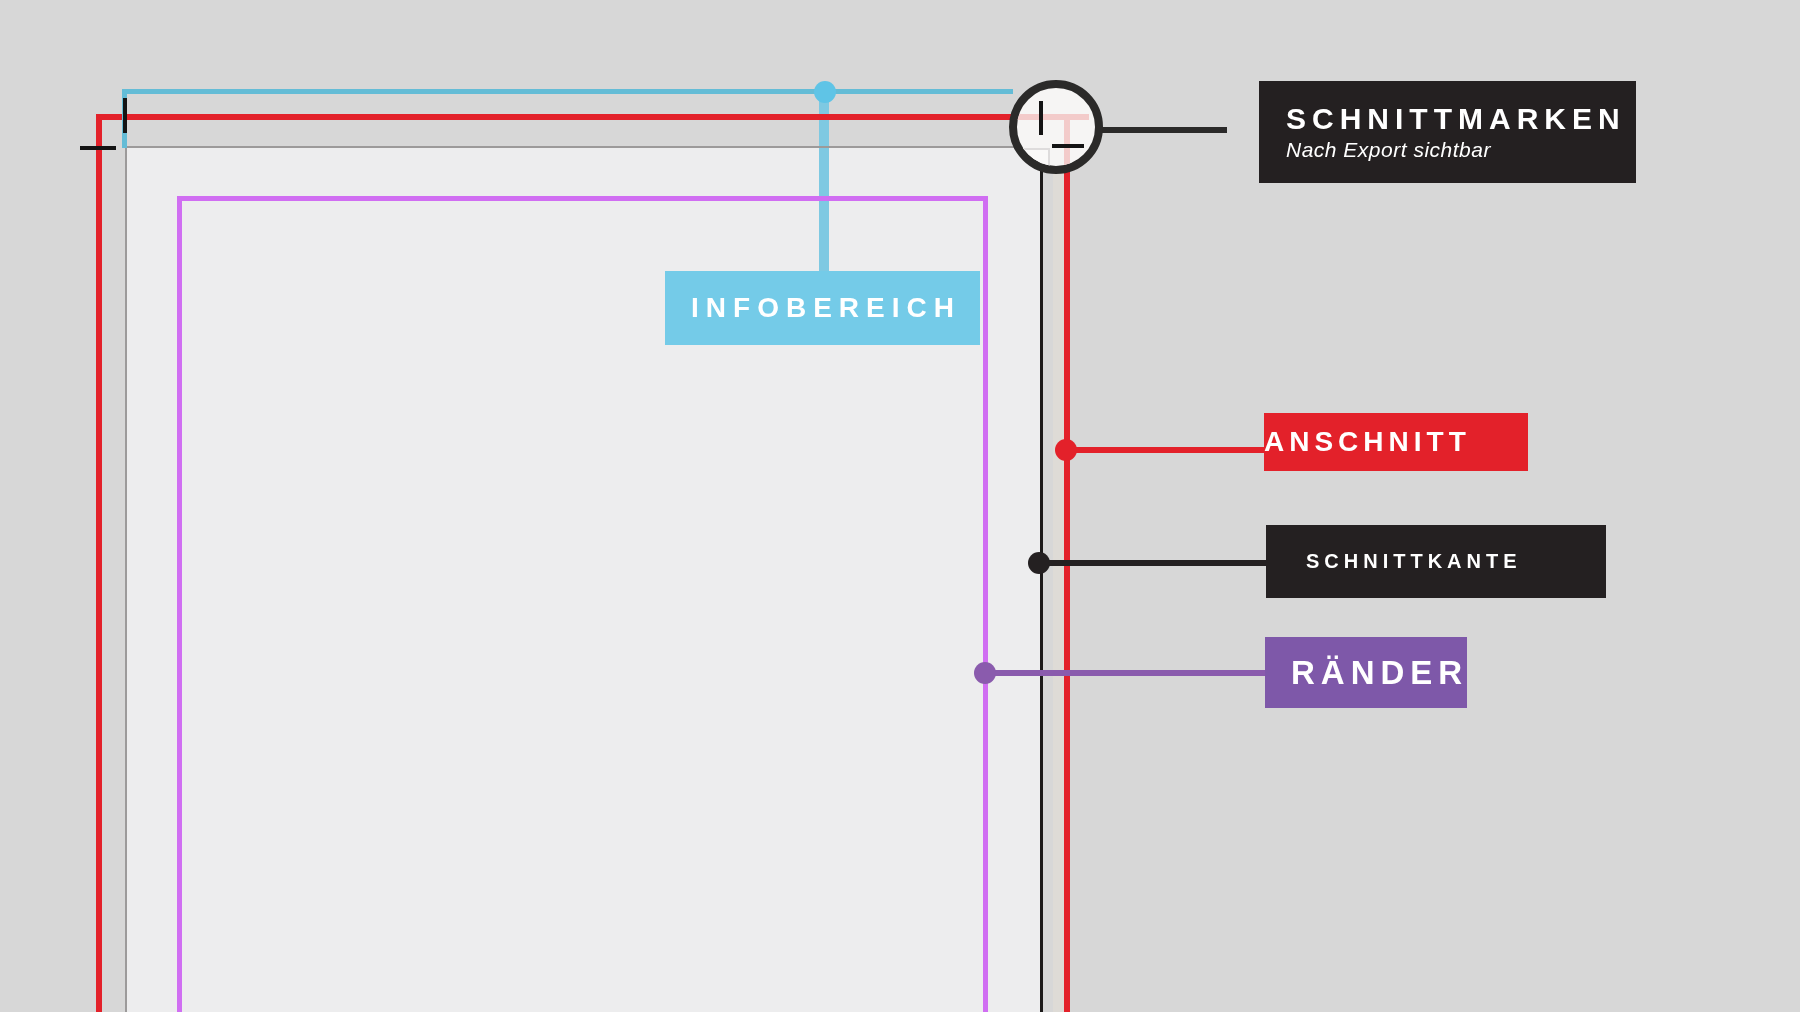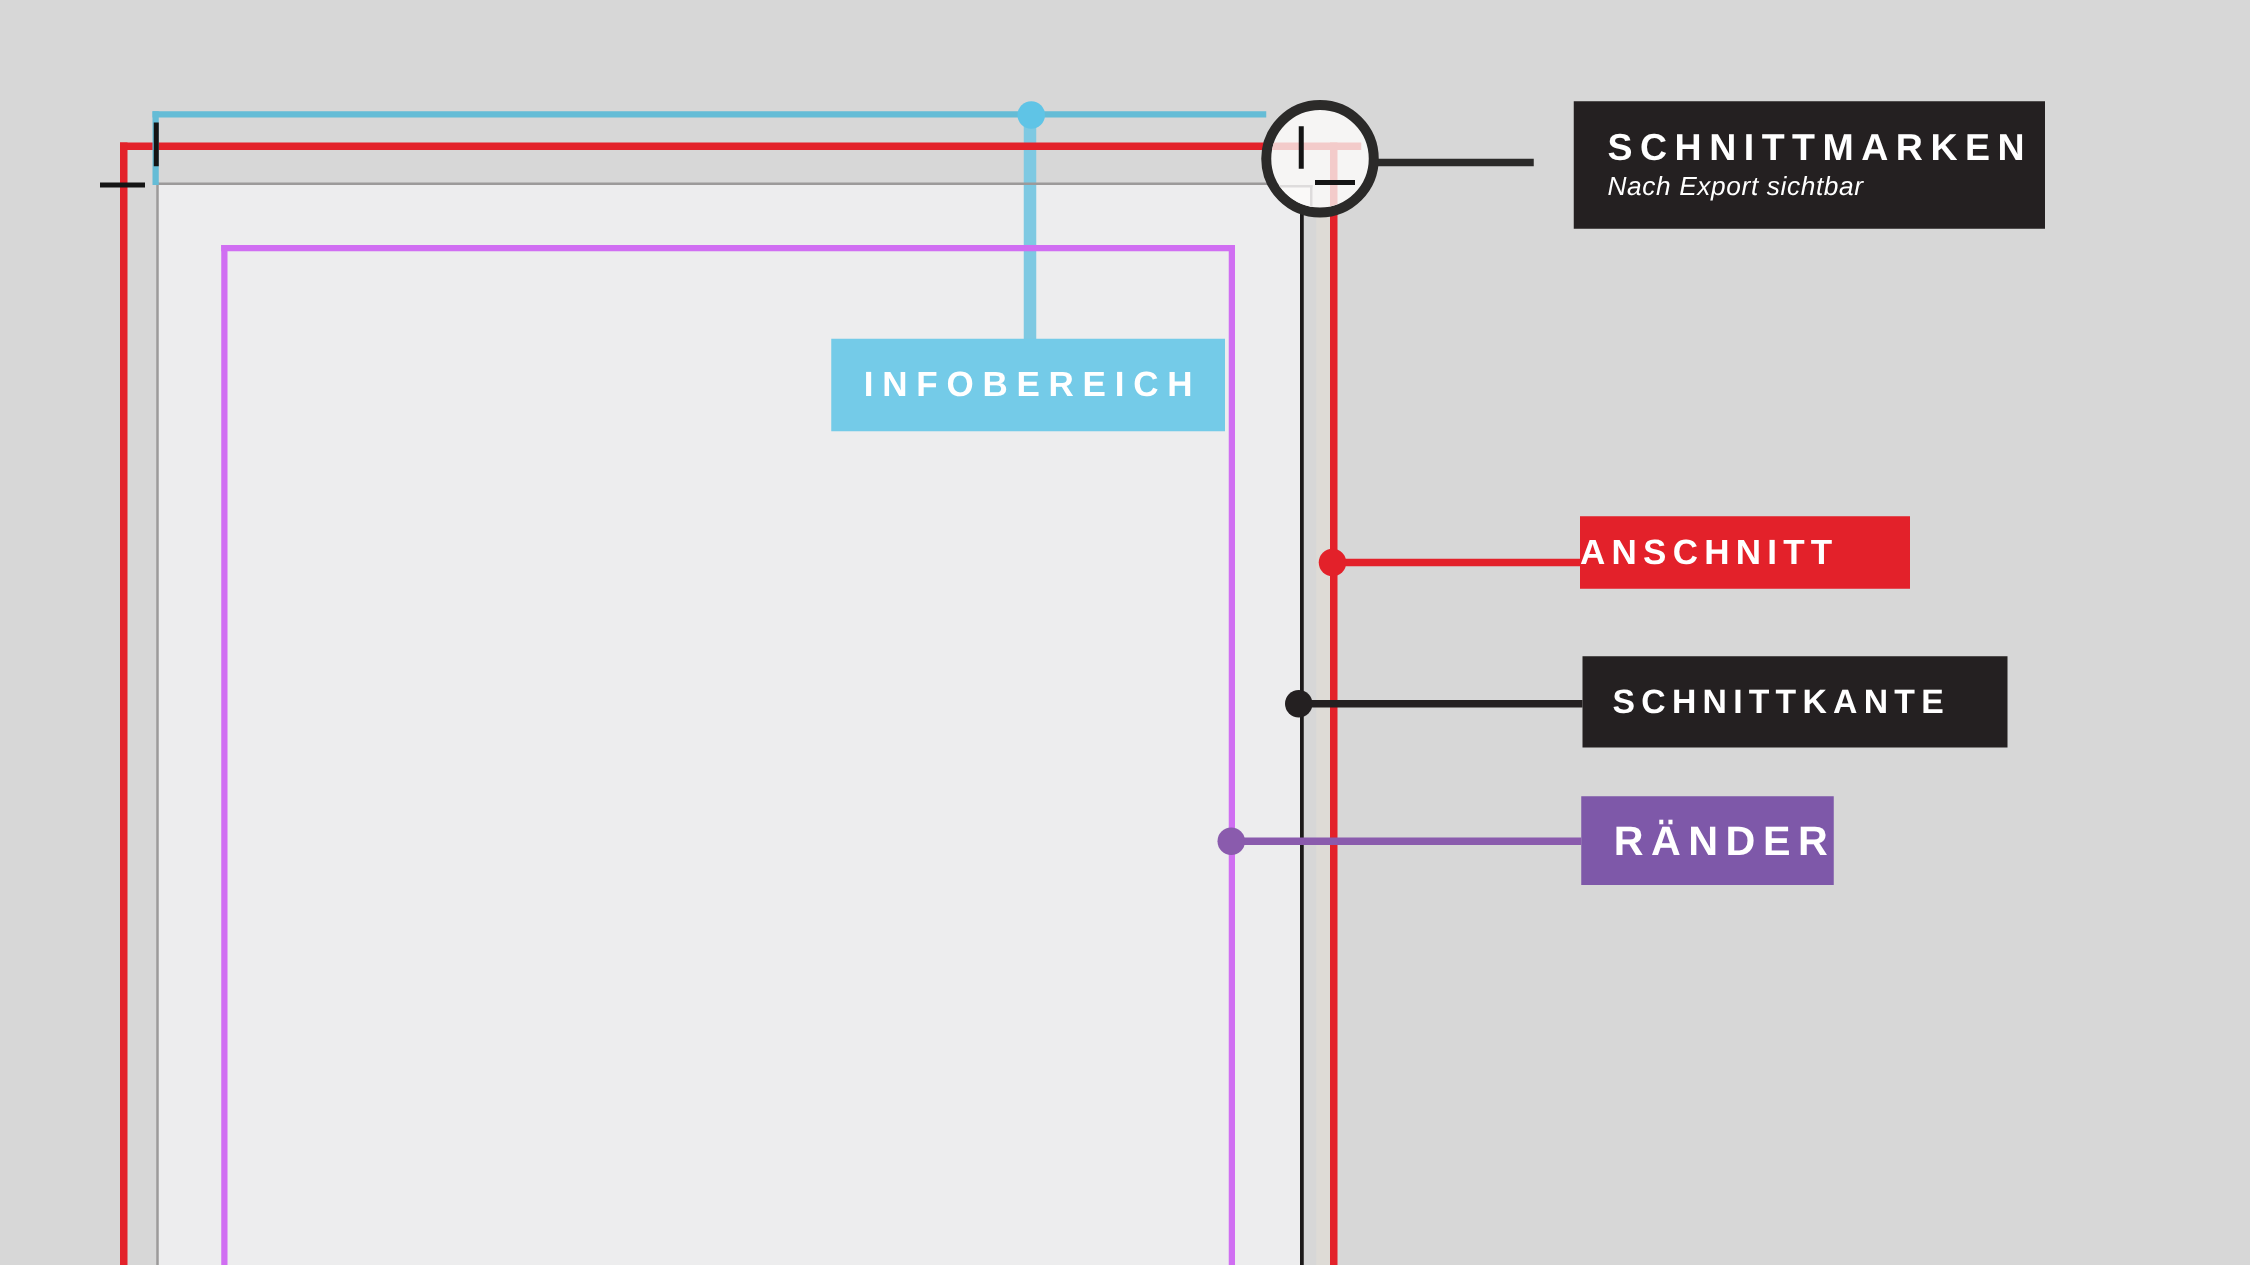--- a/index.html
+++ b/index.html
@@ -66,21 +66,21 @@
   .label-box{box-sizing:border-box;display:flex;align-items:center;color:#fff;font-weight:700;}
   .box-sm{left:1227px;top:81px;width:377px;height:102px;background:#242021;
           flex-direction:column;align-items:flex-start;justify-content:center;padding-left:27px;margin-left:32px;}
   .box-sm .title{font-size:30px;letter-spacing:6px;line-height:1.1;}
   .box-sm .subtitle{font-size:21px;font-weight:400;font-style:italic;letter-spacing:0.5px;margin-top:3px;}
   .box-info{left:665px;top:271px;width:315px;height:74px;background:#74cbe8;
             justify-content:center;font-size:28px;letter-spacing:7px;padding-left:7px;}
   .box-an{left:1264px;top:413px;width:264px;height:58px;background:#e3212a;
           font-size:28px;letter-spacing:5px;}
   .box-sk{left:1266px;top:525px;width:340px;height:73px;background:#242021;
-          padding-left:24px;font-size:27px;letter-spacing:5px;}
+          padding-left:40px;font-size:20px;letter-spacing:5px;}
   .box-ra{left:1265px;top:637px;width:202px;height:71px;background:#7e58a9;
           padding-left:26px;font-size:33px;letter-spacing:6px;}
 </style>
 </head>
 <body>
 
 <div id="stage">
 
   <div class="abs page" style="background-color: rgb(237, 237, 238);"></div>
   <div class="abs edge-strip"></div>

